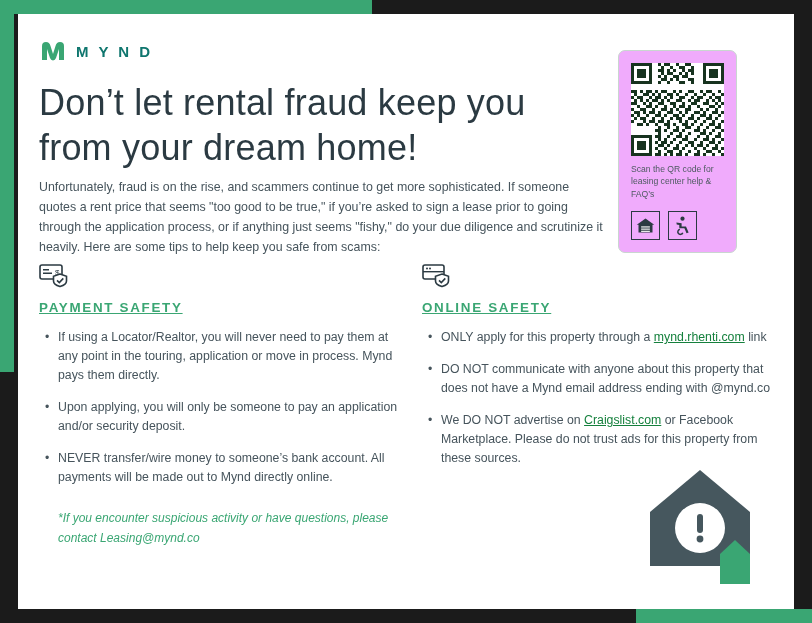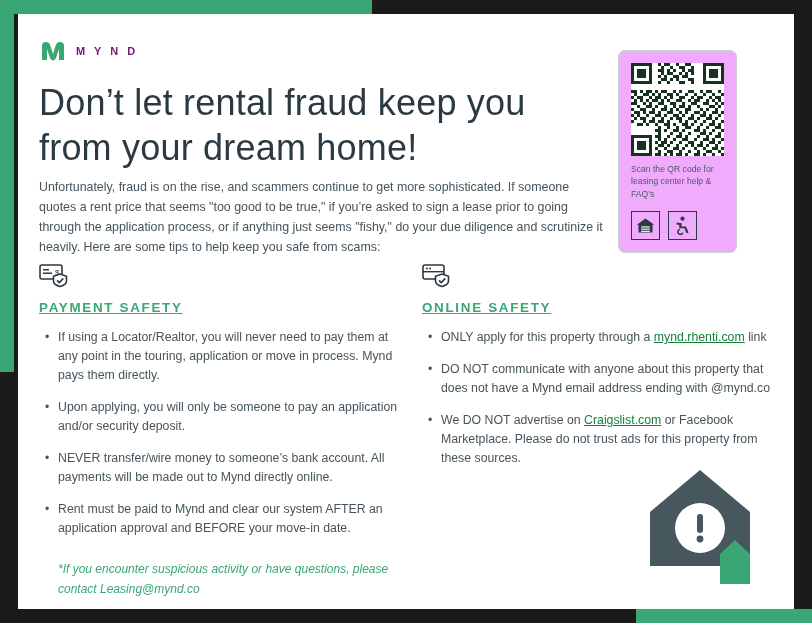--- a/index.html
+++ b/index.html
@@ -59,24 +59,24 @@
     top: 27px;
     display: flex;
     align-items: center;
     gap: 8px;
   }
   .logo-mark {
     width: 28px;
     height: 20px;
   }
   .logo-text {
-    font-size: 11px;
+    font-size: 15px;
     font-weight: bold;
     letter-spacing: 3px;
-    color: #701a75;
+    color: #0f766e;
   }
   
   .headline {
     position: absolute;
     left: 21px;
     top: 66px;
     width: 550px;
     font-family: Liberation Sans, sans-serif;
     font-size: 36px;
     line-height: 1.26;
@@ -505,21 +505,20 @@
           <text x="16" y="13" font-size="8" font-family="Liberation Sans, sans-serif" fill="#2b3a42">$</text>
           <path d="M21 12 L27.5 14.2 L27.5 19 C27.5 21.6 25 23.4 21 24.6 C17 23.4 14.5 21.6 14.5 19 L14.5 14.2 Z" fill="#ffffff" stroke="#2b3a42" stroke-width="1.6"></path>
           <path d="M18 18.4 L20.3 20.6 L24.3 16.4" fill="none" stroke="#2b3a42" stroke-width="1.6"></path>
         </svg>
       </div>
       <div class="col-title">PAYMENT SAFETY</div>
       <ul class="bullets">
         <li>If using a Locator/Realtor, you will never need to pay them at any point in the touring, application or move in process. Mynd pays them directly.</li>
         <li>Upon applying, you will only be someone to pay an application and/or security deposit.</li>
         <li>NEVER transfer/wire money to someone’s bank account. All payments will be made out to Mynd directly online.</li>
-        <li>Rent must be paid to Mynd and clear our system AFTER an application approval and BEFORE your move-in date.</li>
       </ul>
       <div class="footnote">*If you encounter suspicious activity or have questions, please contact Leasing@mynd.co</div>
     </div>
 
     <div class="col col-right">
       <div class="col-icon">
         <svg width="30" height="26" viewBox="0 0 30 26">
           <rect x="1" y="3" width="21" height="14" rx="2" fill="none" stroke="#2b3a42" stroke-width="1.6"></rect>
           <circle cx="5" cy="6.5" r="1" fill="#2b3a42"></circle>
           <circle cx="8" cy="6.5" r="1" fill="#2b3a42"></circle>

